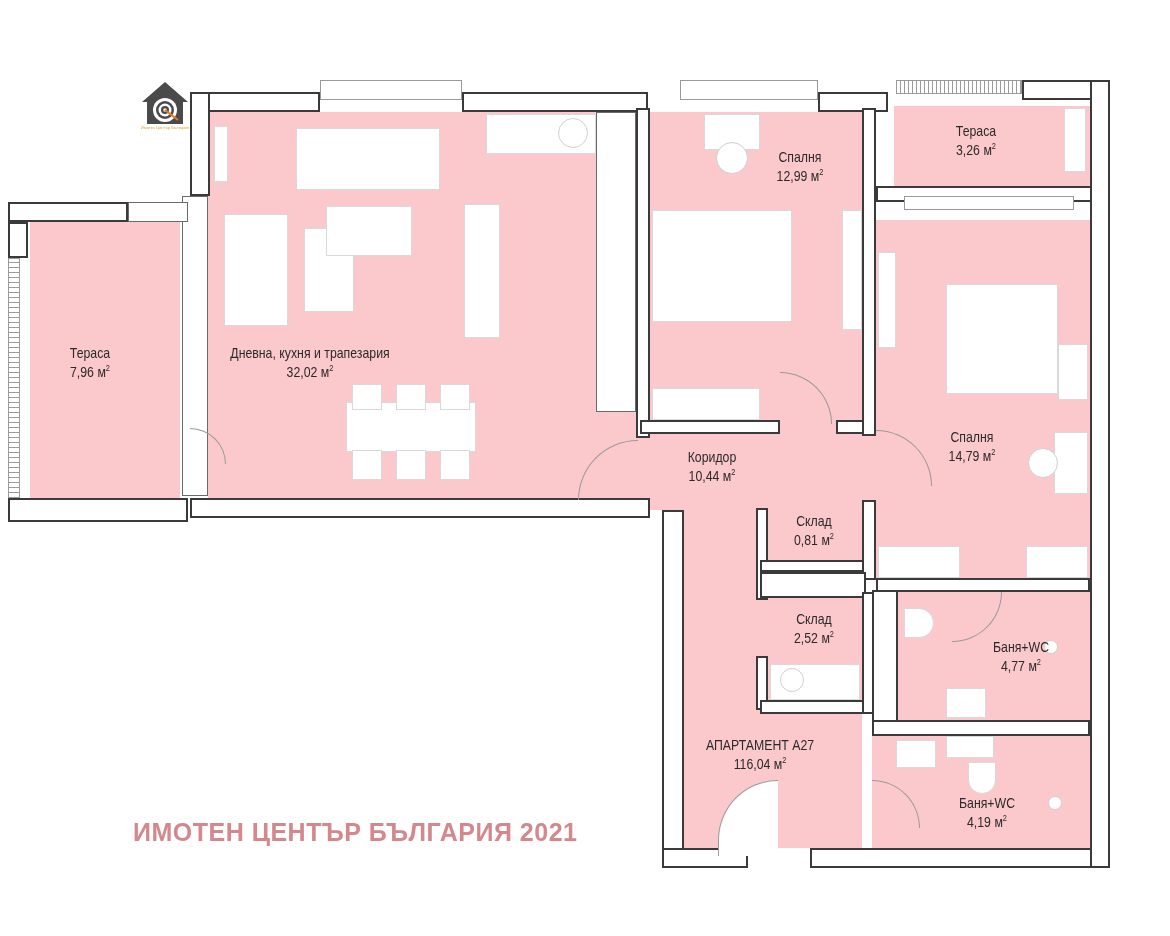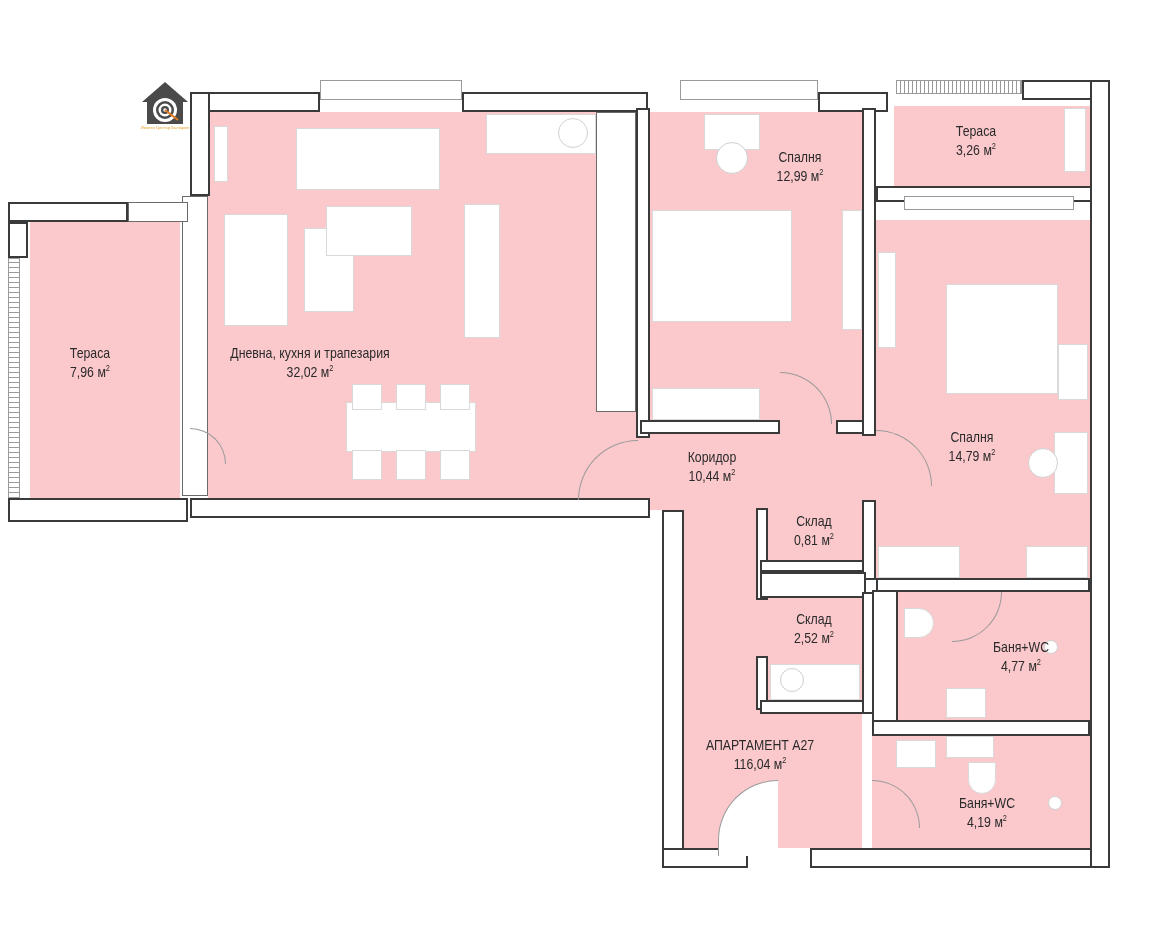--- a/index.html
+++ b/index.html
@@ -196,14 +196,15 @@
   <div class="label" style="left:932px;top:794px;width:110px;">
     <span class="name">Баня+WC</span>
     <span class="area"><span>4,19</span> <span>м</span><sup>2</sup></span>
   </div>
 
   <div class="label" style="left:680px;top:736px;width:160px;">
     <span class="name">АПАРТАМЕНТ А27</span>
     <span class="area"><span>116,04</span> <span>м</span><sup>2</sup></span>
   </div>
 
+  <div class="watermark">ИМОТЕН ЦЕНТЪР БЪЛГАРИЯ 2021</div>
 
 </div>
 
 </body></html>

